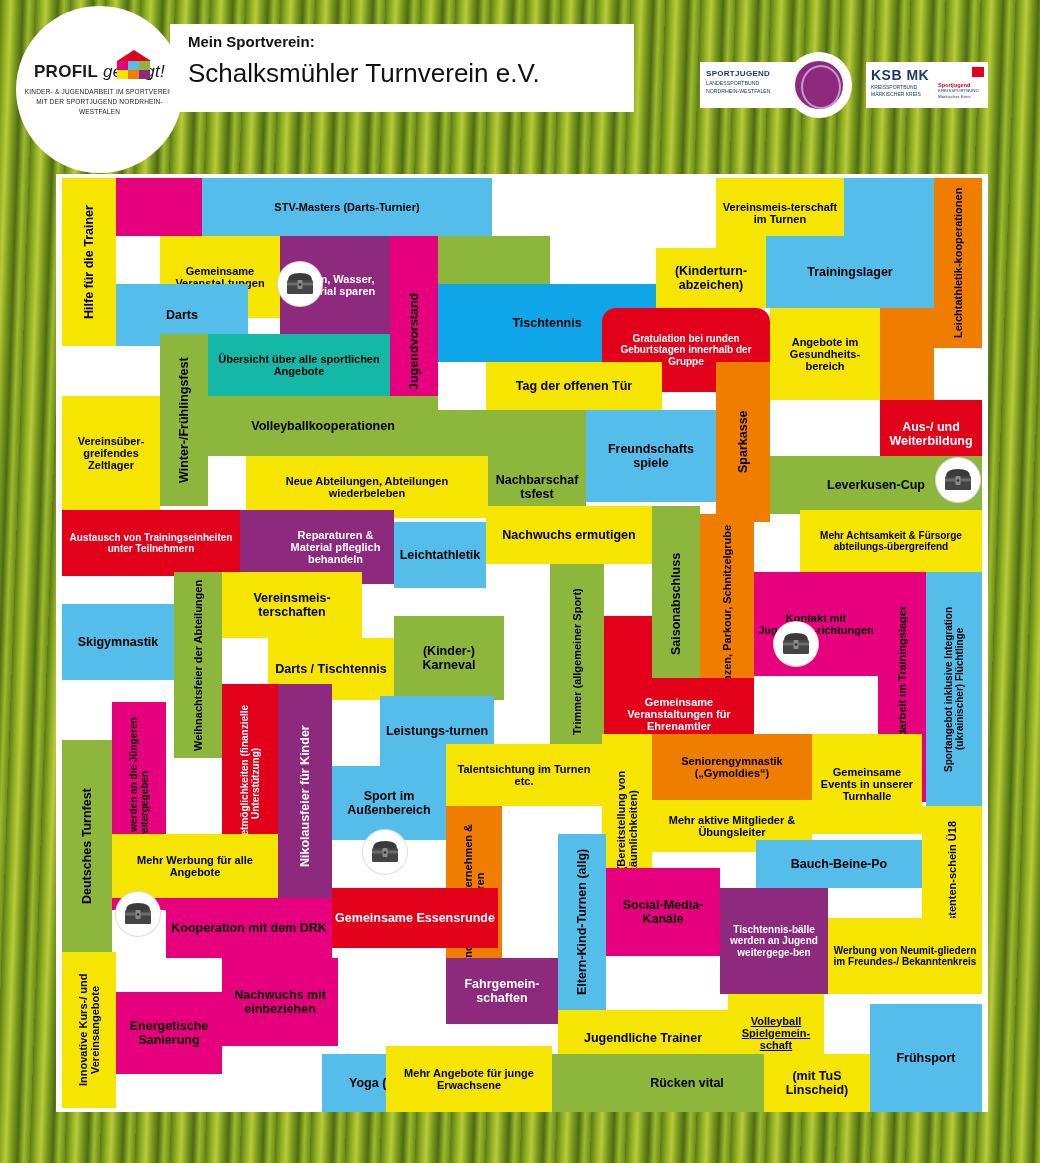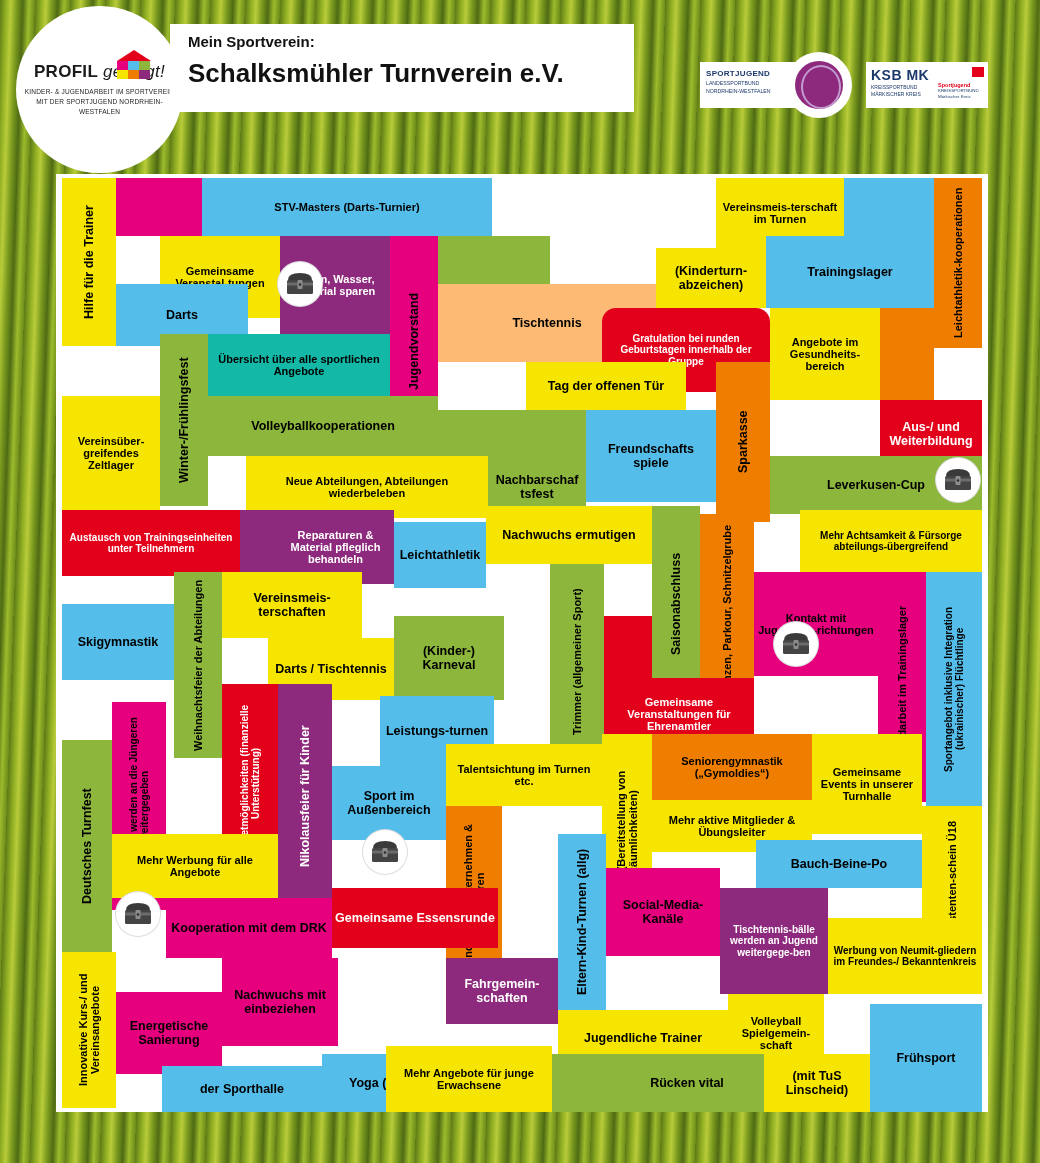--- a/index.html
+++ b/index.html
@@ -21,21 +21,21 @@
   .logo-sub{font-size:6.5px;color:#222;text-align:center;line-height:1.55;margin-top:5px;letter-spacing:.2px;}
   .logo-house{
     position:absolute;right:30px;top:42px;width:34px;height:30px;
   }
   .logo-house .roof{position:absolute;left:0;top:0;width:0;height:0;border-left:17px solid transparent;border-right:17px solid transparent;border-bottom:11px solid #e2001a;}
   .logo-house .g{position:absolute;width:11px;height:9px;}
   .titlebox{
     position:absolute;left:170px;top:24px;width:464px;height:88px;background:#fff;
   }
   .titlebox .small{font-size:15px;font-weight:bold;color:#111;margin:9px 0 0 18px;}
-  .titlebox .big{font-size:26px;font-weight:bold;color:#111;margin:8px 0 0 18px;}
+  .titlebox .big{font-size:26px;font-weight:normal;color:#111;margin:8px 0 0 18px;}
   .sponsor{position:absolute;background:#fff;}
   .sp1{left:700px;top:62px;width:98px;height:46px;}
   .sp1 .l1{font-size:8px;font-weight:bold;color:#1b3a6b;margin:7px 0 0 6px;letter-spacing:.3px;}
   .sp1 .l2{font-size:5.2px;color:#1b3a6b;margin:2px 0 0 6px;line-height:1.5;}
   .sp2{left:786px;top:52px;width:66px;height:66px;border-radius:50%;background:#fff;overflow:hidden;}
   .sp2 .ball{position:absolute;left:9px;top:9px;width:48px;height:48px;border-radius:50%;background:#8e2a7d;}
   .sp2 .ball:before{content:"";position:absolute;left:6px;top:4px;width:36px;height:40px;border-radius:50%;border:2px solid #c39ad0;}
   .sp3{left:866px;top:62px;width:122px;height:46px;}
   .sp3 .ksb{font-size:14px;font-weight:bold;color:#1b3a6b;margin:5px 0 0 5px;letter-spacing:.5px;}
   .sp3 .ksbsub{font-size:5px;color:#1b3a6b;margin:1px 0 0 5px;line-height:1.45;}
@@ -122,27 +122,27 @@
     <div class="cell" style="left: 60px; top: 4px; width: 86px; height: 58px; background: rgb(230, 0, 126);"></div>
     <div class="cell" style="left: 436px; top: 4px; width: 224px; height: 58px; background: rgb(255, 255, 255);"></div>
     <div class="cell sm" style="left: 104px; top: 62px; width: 120px; height: 82px; background: rgb(246, 229, 0);">Gemeinsame Veranstal-tungen</div>
     <div class="cell sm" style="left: 224px; top: 62px; width: 110px; height: 98px; background: rgb(142, 42, 125); color: rgb(255, 255, 255);">Strom, Wasser, Material sparen</div>
     <div class="cell v" style="left: 334px; top: 62px; width: 48px; height: 210px; background: rgb(230, 0, 126);">Jugendvorstand</div>
     <div class="cell" style="left: 600px; top: 74px; width: 110px; height: 60px; background: rgb(246, 229, 0);">(Kinderturn-abzeichen)</div>
     <div class="cell" style="left: 710px; top: 62px; width: 168px; height: 72px; background: rgb(85, 189, 234);">Trainingslager</div>
     <div class="cell" style="left: 382px; top: 62px; width: 112px; height: 48px; background: rgb(140, 182, 60);"></div>
     <div class="cell" style="left: 494px; top: 62px; width: 106px; height: 48px; background: rgb(255, 255, 255);"></div>
     <div class="cell" style="left: 60px; top: 110px; width: 132px; height: 62px; background: rgb(85, 189, 234);">Darts</div>
-    <div class="cell" style="left: 382px; top: 110px; width: 218px; height: 78px; background: #fdba74;">Tischtennis</div>
+    <div class="cell" style="left: 382px; top: 110px; width: 218px; height: 78px; background: #0ea5e9;">Tischtennis</div>
     <div class="cell xs" style="left: 546px; top: 134px; width: 168px; height: 84px; background: rgb(226, 0, 26); color: rgb(255, 255, 255); border-radius: 14px;">Gratulation bei runden Geburtstagen innerhalb der Gruppe</div>
     <div class="cell sm" style="left: 714px; top: 134px; width: 110px; height: 92px; background: rgb(246, 229, 0);">Angebote im Gesundheits-bereich</div>
     <div class="cell" style="left: 824px; top: 134px; width: 54px; height: 92px; background: rgb(239, 125, 0);"></div>
     <div class="cell v" style="left: 104px; top: 160px; width: 48px; height: 172px; background: rgb(140, 182, 60);">Winter-/Frühlingsfest</div>
     <div class="cell sm" style="left: 152px; top: 160px; width: 182px; height: 62px; background: #14b8a6;">Übersicht über alle sportlichen Angebote</div>
-    <div class="cell" style="left: 430px; top: 188px; width: 160px; height: 48px; background: rgb(246, 229, 0); margin-left: 40px;">Tag der offenen Tür</div>
+    <div class="cell" style="left: 430px; top: 188px; width: 176px; height: 48px; background: rgb(246, 229, 0);">Tag der offenen Tür</div>
     <div class="cell v" style="left: 660px; top: 188px; width: 54px; height: 160px; background: rgb(239, 125, 0);">Sparkasse</div>
     <div class="cell" style="left: 824px; top: 226px; width: 102px; height: 68px; background: rgb(226, 0, 26); color: rgb(255, 255, 255);">Aus-/ und Weiterbildung</div>
     <div class="cell" style="left: 152px; top: 222px; width: 230px; height: 60px; background: rgb(140, 182, 60);">Volleyballkooperationen</div>
     <div class="cell sm" style="left: 6px; top: 222px; width: 98px; height: 114px; background: rgb(246, 229, 0);">Vereinsüber-greifendes Zeltlager</div>
     <div class="cell" style="left: 530px; top: 236px; width: 130px; height: 92px; background: rgb(85, 189, 234);">Freundschafts spiele</div>
     <div class="cell" style="left: 382px; top: 236px; width: 148px; height: 46px; background: rgb(140, 182, 60);"></div>
     <div class="cell sm" style="left: 190px; top: 282px; width: 242px; height: 62px; background: rgb(246, 229, 0);">Neue Abteilungen, Abteilungen wiederbeleben</div>
     <div class="cell" style="left: 432px; top: 282px; width: 98px; height: 62px; background: rgb(140, 182, 60);">Nachbarschaf tsfest</div>
     <div class="cell" style="left: 714px; top: 282px; width: 212px; height: 58px; background: rgb(140, 182, 60);">Leverkusen-Cup</div>
     <div class="cell xs" style="left: 6px; top: 336px; width: 178px; height: 66px; background: rgb(226, 0, 26); color: rgb(255, 255, 255);">Austausch von Trainingseinheiten unter Teilnehmern</div>
@@ -181,23 +181,22 @@
     <div class="cell" style="left: 700px; top: 666px; width: 166px; height: 48px; background: rgb(85, 189, 234);">Bauch-Beine-Po</div>
     <div class="cell" style="left: 550px; top: 694px; width: 114px; height: 88px; background: rgb(230, 0, 126);">Social-Media-Kanäle</div>
     <div class="cell xs" style="left: 664px; top: 714px; width: 108px; height: 106px; background: rgb(142, 42, 125); color: rgb(255, 255, 255);">Tischtennis-bälle werden an Jugend weitergege-ben</div>
     <div class="cell" style="left: 110px; top: 724px; width: 166px; height: 60px; background: rgb(230, 0, 126);">Kooperation mit dem DRK</div>
     <div class="cell" style="left: 276px; top: 714px; width: 166px; height: 60px; background: rgb(226, 0, 26); color: rgb(255, 255, 255);">Gemeinsame Essensrunde</div>
     <div class="cell xs" style="left: 772px; top: 744px; width: 154px; height: 76px; background: rgb(246, 229, 0);">Werbung von Neumit-gliedern im Freundes-/ Bekanntenkreis</div>
     <div class="cell v sm" style="left: 6px; top: 778px; width: 54px; height: 156px; background: rgb(246, 229, 0);">Innovative Kurs-/ und Vereinsangebote</div>
     <div class="cell" style="left: 390px; top: 784px; width: 112px; height: 66px; background: rgb(142, 42, 125); color: rgb(255, 255, 255);">Fahrgemein-schaften</div>
     <div class="cell" style="left: 166px; top: 784px; width: 116px; height: 88px; background: rgb(230, 0, 126);">Nachwuchs mit einbeziehen</div>
     <div class="cell" style="left: 502px; top: 836px; width: 170px; height: 56px; background: rgb(246, 229, 0);">Jugendliche Trainer</div>
-    <div class="cell sm" style="left: 672px; top: 820px; width: 96px; height: 78px; background: rgb(246, 229, 0);">Volleyball Spielgemein-schaft</div>
+    <div class="cell sm" style="left: 672px; top: 820px; width: 96px; height: 78px; background: rgb(246, 229, 0); text-decoration: underline;">Volleyball Spielgemein-schaft</div>
     <div class="cell" style="left: 60px; top: 818px; width: 106px; height: 82px; background: rgb(230, 0, 126);">Energetische Sanierung</div>
-    <div class="cell" style="left: 106px; top: 892px; width: 160px; height: 46px; background: rgb(85, 189, 234);">der Sporthalle</div>
     <div class="cell" style="left: 266px; top: 880px; width: 124px; height: 58px; background: rgb(85, 189, 234);">Yoga (Kurs)</div>
     <div class="cell sm" style="left: 330px; top: 872px; width: 166px; height: 66px; background: rgb(246, 229, 0);">Mehr Angebote für junge Erwachsene</div>
     <div class="cell" style="left: 496px; top: 880px; width: 270px; height: 58px; background: rgb(140, 182, 60);">Rücken vital</div>
     <div class="cell" style="left: 708px; top: 880px; width: 106px; height: 58px; background: rgb(246, 229, 0);">(mit TuS Linscheid)</div>
     <div class="cell" style="left: 814px; top: 830px; width: 112px; height: 108px; background: rgb(85, 189, 234);">Frühsport</div>
     <div class="chest" style="left: 222px; top: 88px;">
       <svg width="30" height="26" viewBox="0 0 30 26">
         <path d="M3 9 Q3 2 15 2 Q27 2 27 9 Z" fill="#3a3a3a"></path>
         <rect x="2" y="9" width="26" height="14" rx="1.5" fill="#444"></rect>
         <rect x="2" y="11.5" width="26" height="3" fill="#6b6b6b"></rect>

